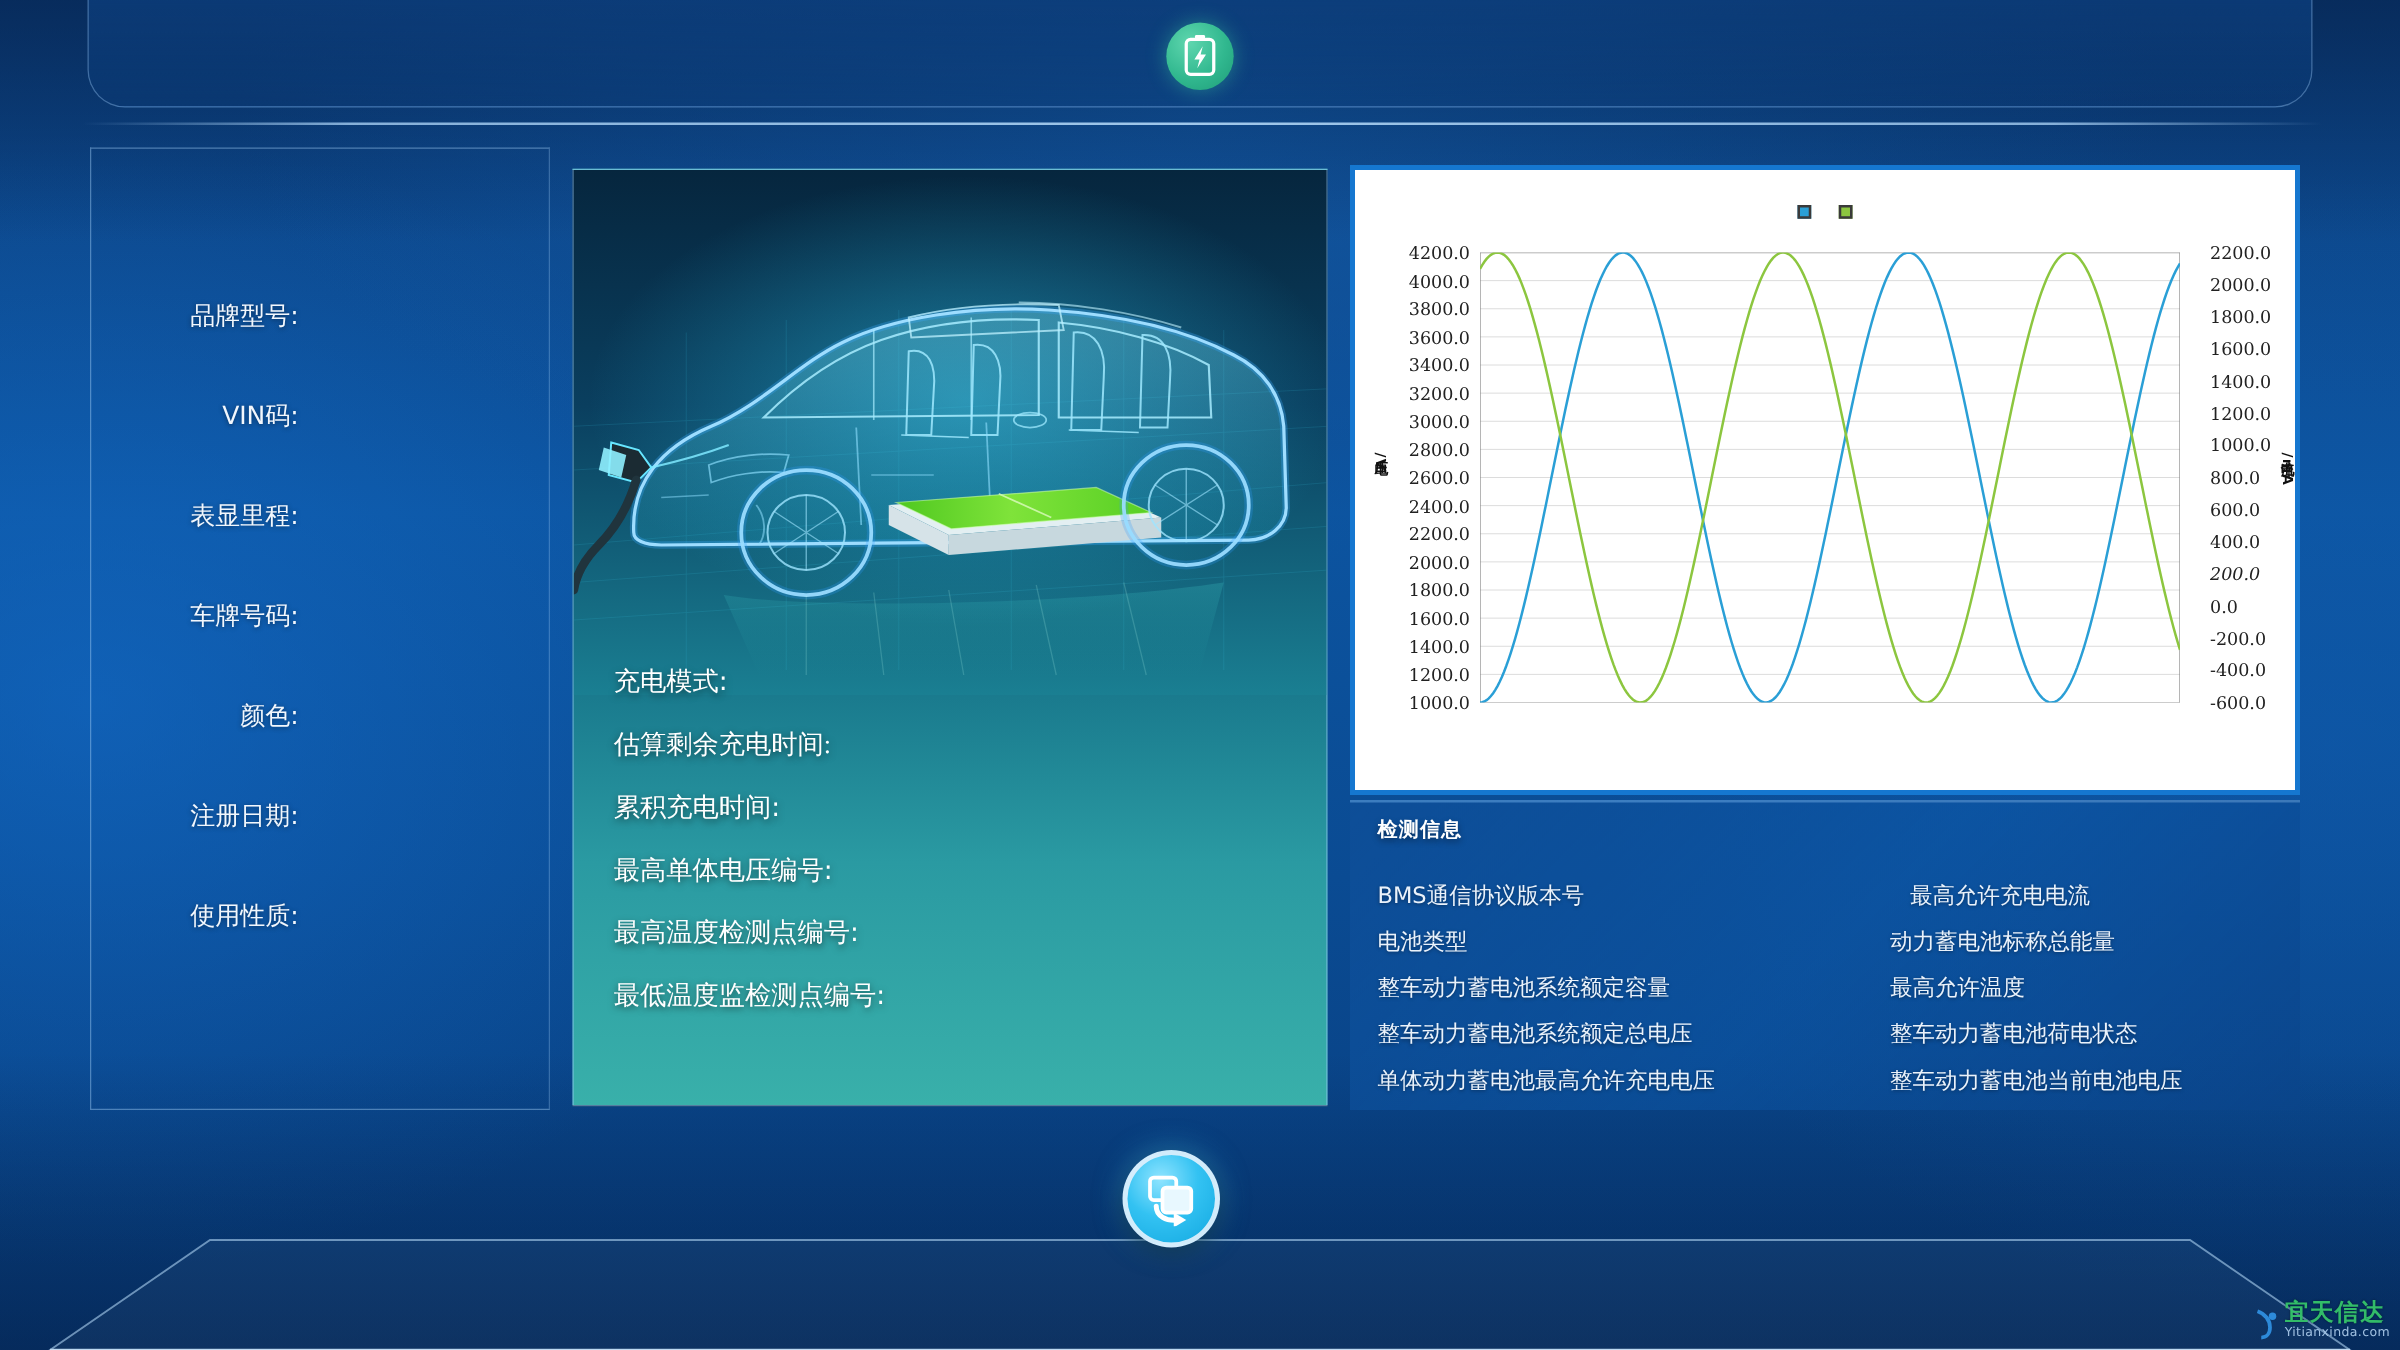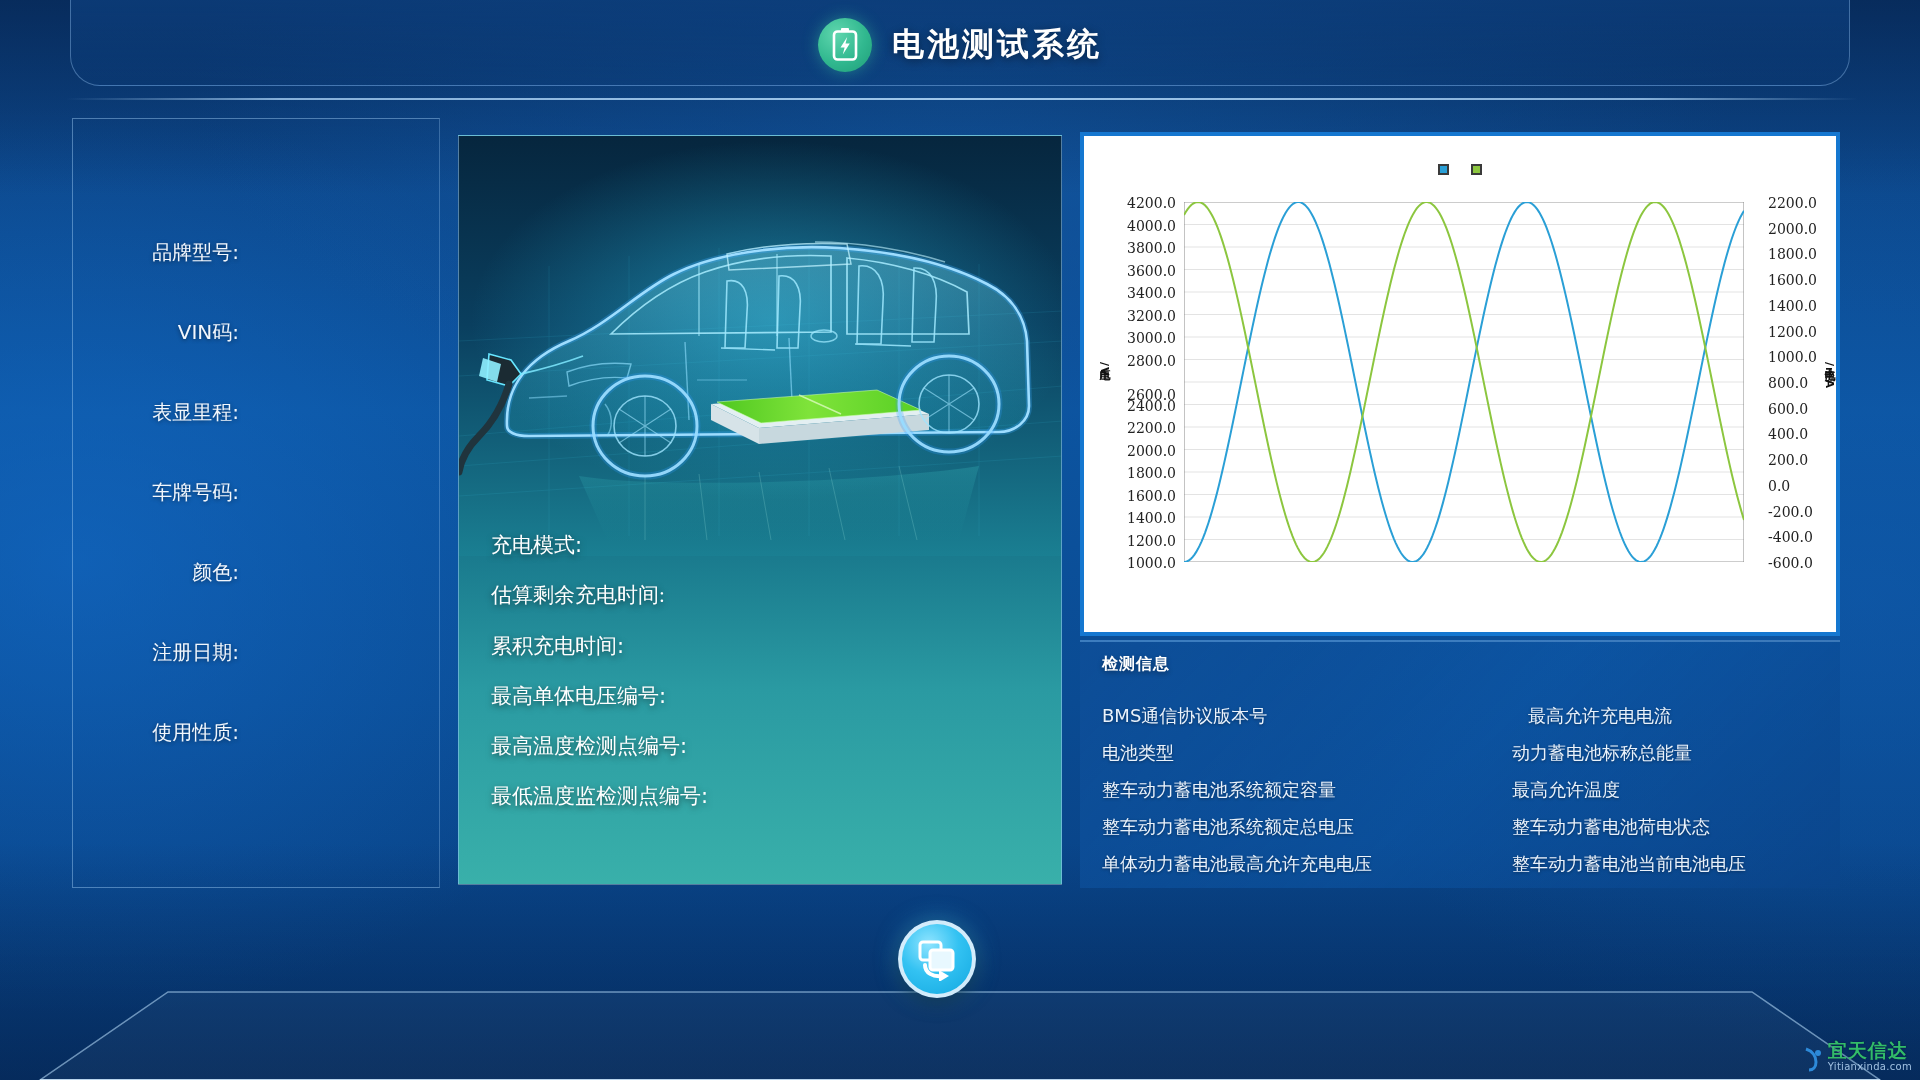--- a/index.html
+++ b/index.html
@@ -165,21 +165,20 @@
 <div id="header-frame"></div>
 <div id="header-underline"></div>
 <div id="title-block">
   <div id="battery-badge">
     <svg width="28" height="34" viewBox="0 0 28 34">
       <rect x="10" y="0" width="8" height="3.5" rx="1" fill="#ffffff"></rect>
       <rect x="3" y="3.5" width="22" height="28" rx="3.5" fill="none" stroke="#ffffff" stroke-width="2.6"></rect>
       <path d="M16.2 9 L9.5 19.5 L13.6 19.5 L11.8 26.5 L18.8 15.6 L14.5 15.6 Z" fill="#ffffff"></path>
     </svg>
   </div>
-  <div id="app-title">电池测试系统</div>
 </div>
 
 <div id="left-panel">
 
   <div class="form-row" style="top:120px;">
     <span>品牌型号:</span>
   </div>
   <div class="form-row" style="top:200px;">
     <span>VIN码:</span>
   </div>
@@ -350,42 +349,42 @@
     <div class="axis-title" style="right:8px; top:170px;">电流/mA</div>
     <div id="ticks-left" style="position:absolute;left:40px;top:0;width:56px;height:420px;">
         <div class="tick-label tick-left" style="top: 5px; right: 4px;">4200.0</div>
         <div class="tick-label tick-left" style="top: 27.5px; right: 4px;">4000.0</div>
         <div class="tick-label tick-left" style="top: 50px; right: 4px;">3800.0</div>
         <div class="tick-label tick-left" style="top: 72.5px; right: 4px;">3600.0</div>
         <div class="tick-label tick-left" style="top: 95px; right: 4px;">3400.0</div>
         <div class="tick-label tick-left" style="top: 117.5px; right: 4px;">3200.0</div>
         <div class="tick-label tick-left" style="top: 140px; right: 4px;">3000.0</div>
         <div class="tick-label tick-left" style="top: 162.5px; right: 4px;">2800.0</div>
-        <div class="tick-label tick-left" style="top: 197px; right: 4px;">2600.0</div>
+        <div class="tick-label tick-left" style="top: 185px; right: 4px;">2600.0</div>
         <div class="tick-label tick-left" style="top: 207.5px; right: 4px;">2400.0</div>
         <div class="tick-label tick-left" style="top: 230px; right: 4px;">2200.0</div>
         <div class="tick-label tick-left" style="top: 252.5px; right: 4px;">2000.0</div>
         <div class="tick-label tick-left" style="top: 275px; right: 4px;">1800.0</div>
         <div class="tick-label tick-left" style="top: 297.5px; right: 4px;">1600.0</div>
         <div class="tick-label tick-left" style="top: 320px; right: 4px;">1400.0</div>
         <div class="tick-label tick-left" style="top: 342.5px; right: 4px;">1200.0</div>
         <div class="tick-label tick-left" style="top: 365px; right: 4px;">1000.0</div>
       </div>
     <div id="ticks-right" style="position:absolute;right:30px;top:0;width:56px;height:420px;">
         <div class="tick-label tick-right" style="top: 5px; left: 10px;">2200.0</div>
         <div class="tick-label tick-right" style="top: 30.7143px; left: 10px;">2000.0</div>
         <div class="tick-label tick-right" style="top: 56.4286px; left: 10px;">1800.0</div>
         <div class="tick-label tick-right" style="top: 82.1429px; left: 10px;">1600.0</div>
         <div class="tick-label tick-right" style="top: 107.857px; left: 10px;">1400.0</div>
         <div class="tick-label tick-right" style="top: 133.571px; left: 10px;">1200.0</div>
         <div class="tick-label tick-right" style="top: 159.286px; left: 10px;">1000.0</div>
         <div class="tick-label tick-right" style="top: 185px; left: 10px;">800.0</div>
         <div class="tick-label tick-right" style="top: 210.714px; left: 10px;">600.0</div>
         <div class="tick-label tick-right" style="top: 236.429px; left: 10px;">400.0</div>
-        <div class="tick-label tick-right" style="top: 262.143px; left: 10px;">200.0</div>
+        <div class="tick-label tick-right" style="top: 262.143px; left: 10px; font-style: italic;">200.0</div>
         <div class="tick-label tick-right" style="top: 287.857px; left: 10px;">0.0</div>
         <div class="tick-label tick-right" style="top: 313.571px; left: 10px;">-200.0</div>
         <div class="tick-label tick-right" style="top: 339.286px; left: 10px;">-400.0</div>
         <div class="tick-label tick-right" style="top: 365px; left: 10px;">-600.0</div>
       </div>
     <svg id="plot-svg" viewBox="0 0 560 360" preserveAspectRatio="none" style="position:absolute;left:100px;top:12px;width:560px;height:360px;">
         <line x1="0" x2="560" y1="0" y2="0" stroke="#9a9a9a" stroke-width="1" vector-effect="non-scaling-stroke"></line>
         <line x1="0" x2="560" y1="22.5" y2="22.5" stroke="#dcdcdc" stroke-width="0.8" vector-effect="non-scaling-stroke"></line>
         <line x1="0" x2="560" y1="45" y2="45" stroke="#dcdcdc" stroke-width="0.8" vector-effect="non-scaling-stroke"></line>
         <line x1="0" x2="560" y1="67.5" y2="67.5" stroke="#dcdcdc" stroke-width="0.8" vector-effect="non-scaling-stroke"></line>

